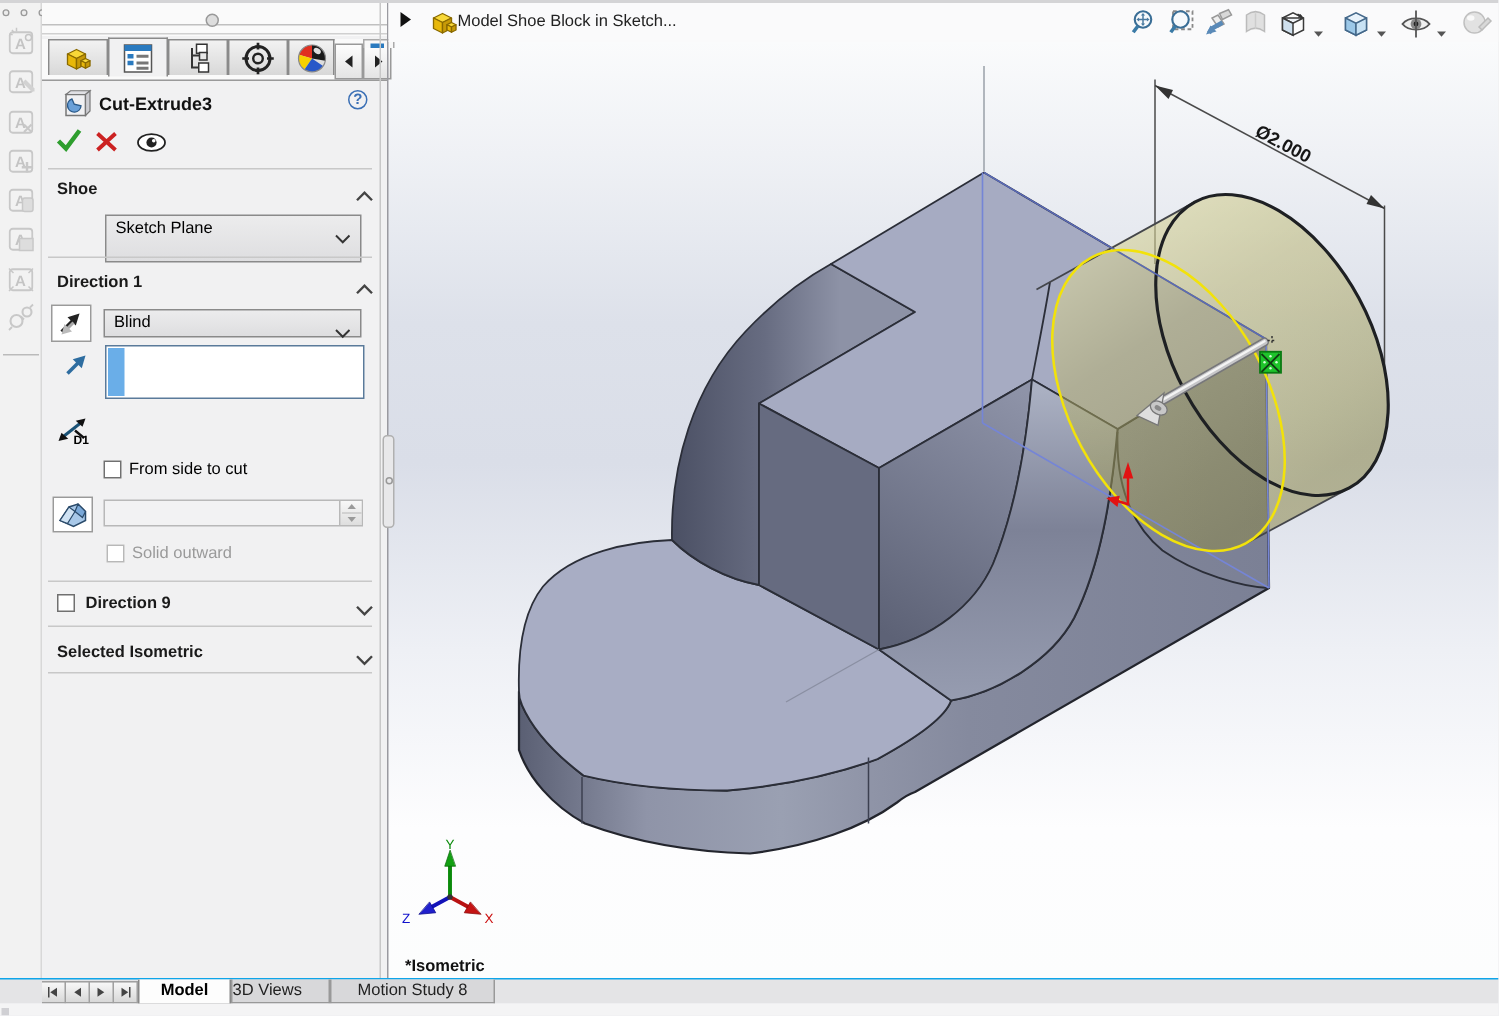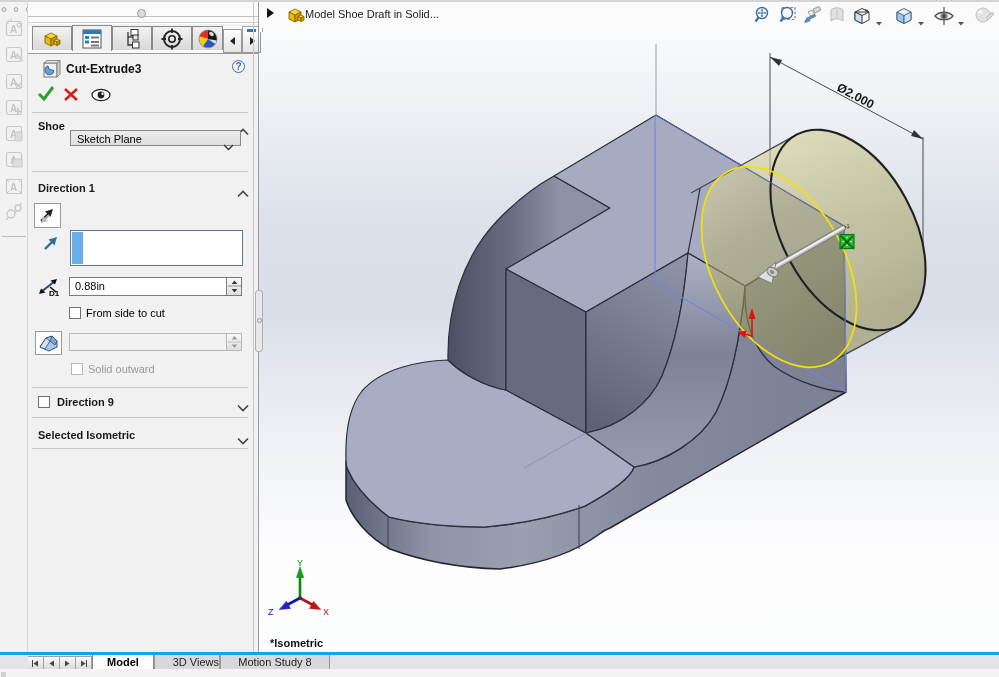--- a/index.html
+++ b/index.html
@@ -258,62 +258,60 @@
         <ellipse cx="10" cy="7" rx="9" ry="5.6" fill="#fff" stroke="#222" stroke-width="1.2"></ellipse>
         <circle cx="10" cy="7" r="3.4" fill="#222"></circle>
         <circle cx="11.5" cy="5.8" r="1.2" fill="#fff"></circle>
       </svg></div>
 
   <div class="abs" style="left:32px;top:112px;width:216px;height:1px;background:#c8c8c8"></div>
   <div class="abs" style="left:38px;top:120px;font-size:11px;font-weight:bold;color:#1a1a1a">Shoe</div>
   <div class="abs" style="left:237px;top:122px"><svg width="12" height="8">
         <path d="M1,6.5 L6,1.5 L11,6.5" fill="none" stroke="#444" stroke-width="1.6"></path>
       </svg></div>
-  <div class="abs" style="left:70px;top:130px;width:171px;height:16px;background:linear-gradient(#ececed,#dedee0);border:1px solid #8a8a8a">
+  <div class="abs" style="left:70px;top:143px;width:171px;height:32px;background:linear-gradient(#ececed,#dedee0);border:1px solid #8a8a8a">
       <div style="position:absolute;left:6px;top:2px;font-size:11px;color:#000">Sketch Plane</div>
       <div style="position:absolute;right:6px;top:6px"><svg width="11" height="7">
           <path d="M1,1 L5.5,5.5 L10,1" fill="none" stroke="#333" stroke-width="1.3"></path>
         </svg></div>
     </div>
   <div class="abs" style="left:32px;top:171px;width:216px;height:1px;background:#c8c8c8"></div>
 
   <div class="abs" style="left:38px;top:182px;font-size:11px;font-weight:bold;color:#1a1a1a">Direction 1</div>
   <div class="abs" style="left:237px;top:184px"><svg width="12" height="8">
         <path d="M1,6.5 L6,1.5 L11,6.5" fill="none" stroke="#444" stroke-width="1.6"></path>
       </svg></div>
   <div class="abs" style="left:34px;top:203px;width:27px;height:25px;background:#fff;border:1px solid #9a9a9a;display:flex;align-items:center;justify-content:center">
       <svg width="24" height="22" viewBox="0 0 24 22">
         <path d="M5,16 L14,7" stroke="#222" stroke-width="2"></path>
         <polygon points="17,4 9,6.5 14.5,12" fill="#222"></polygon>
         <path d="M13,10 L8,15" stroke="#aaa" stroke-width="2"></path>
         <polygon points="5,18 12,16 7,11" fill="#bbb"></polygon>
       </svg>
     </div>
+  <div class="abs" style="left:69px;top:206px;width:172px;height:19px;background:linear-gradient(#ececed,#dedee0);border:1px solid #8a8a8a">
+      <div style="position:absolute;left:6px;top:2px;font-size:11px;color:#000">Blind</div>
+      <div style="position:absolute;right:6px;top:6px"><svg width="11" height="7">
+          <path d="M1,1 L5.5,5.5 L10,1" fill="none" stroke="#333" stroke-width="1.3"></path>
+        </svg></div>
+    </div>
   <div class="abs" style="left:42px;top:235px"><svg width="20" height="18" viewBox="0 0 20 18">
         <path d="M3,14 L11,6" stroke="#2e6da0" stroke-width="2.4"></path>
         <polygon points="15,2 6.5,4.5 12.5,10.5" fill="#2e6da0"></polygon>
       </svg></div>
   <div class="abs" style="left:70px;top:230px;width:173px;height:36px;background:#fff;border:1px solid #5a7a9a">
     <div style="position:absolute;left:1px;top:1px;width:11px;height:32px;background:#6aaee8"></div>
   </div>
   <div class="abs" style="left:37px;top:276px"><svg width="26" height="22" viewBox="0 0 26 22">
         <path d="M4,16 L18,5" stroke="#1a5276" stroke-width="2"></path>
         <polygon points="2,18 8.5,16.5 4,12.5" fill="#111"></polygon>
         <polygon points="20,3 13.5,4.5 18,8.5" fill="#111"></polygon>
         <path d="M13,11 L19,16" stroke="#111" stroke-width="1.6"></path>
         <text x="12" y="20" font-family="Liberation Sans" font-size="8" font-weight="bold" fill="#000">D1</text>
       </svg></div>
-  <div class="abs" style="left:69px;top:277px;width:173px;height:19px;background:#fff;border:1px solid #7a7a7a">
-      <div style="position:absolute;left:5px;top:2px;font-size:11px;color:#000">0.88in</div>
-      <div style="position:absolute;right:0;top:0;width:15px;height:17px;border-left:1px solid #7a7a7a;background:linear-gradient(#f8f8f8,#dedede)"><svg width="15" height="17">
-          <path d="M7.5,2.5 l-2.8,3.4 5.6,0 Z" fill="#333"></path>
-          <path d="M7.5,14.5 l-2.8,-3.4 5.6,0 Z" fill="#333"></path>
-          <line x1="1" y1="8" x2="14" y2="8" stroke="#7a7a7a" stroke-width="0.8"></line>
-        </svg></div>
-    </div>
   <div class="abs" style="left:69px;top:307px;width:12px;height:12px;background:#fff;border:1px solid #707070"></div>
   <div class="abs" style="left:86px;top:307px;font-size:11px;color:#000">From side to cut</div>
   <div class="abs" style="left:35px;top:331px;width:27px;height:24px;background:#fff;border:1px solid #9a9a9a;display:flex;align-items:center;justify-content:center">
       <svg width="24" height="22" viewBox="0 0 24 22">
         <polygon points="3,15 9,6 15,4 20,9 20,15 12,19" fill="#a8c8e8" stroke="#2a4a6a" stroke-width="1"></polygon>
         <polygon points="3,15 9,6 13,9 8,17" fill="#cfe2f3" stroke="#2a4a6a" stroke-width="0.8"></polygon>
         <polygon points="13,9 15,4 20,9 18,13" fill="#7aa8d8" stroke="#2a4a6a" stroke-width="0.8"></polygon>
       </svg>
     </div>
   <div class="abs" style="left:69px;top:333px;width:173px;height:18px;background:#f2f2f3;border:1px solid #b8b8b8">
@@ -351,21 +349,21 @@
   <div class="abs" style="left:24px;top:3px"><svg width="26" height="24" viewBox="0 0 26 24">
         <g stroke="#8a6a00" stroke-width="0.9" stroke-linejoin="round">
           <polygon points="6,9 12,6 18,9 12,12" fill="#f8d838"></polygon>
           <polygon points="6,9 12,12 12,19 6,16" fill="#e8b80a"></polygon>
           <polygon points="12,12 18,9 18,12 15,13.5 15,17.5 12,19" fill="#c79a08"></polygon>
           <polygon points="15,13.5 18,12 21,13.5 18,15" fill="#f8d838"></polygon>
           <polygon points="15,13.5 18,15 18,18.5 15,17" fill="#e8b80a"></polygon>
           <polygon points="18,15 21,13.5 21,17 18,18.5" fill="#c79a08"></polygon>
         </g>
       </svg></div>
-  <div class="abs" style="left:46px;top:8px;font-size:11px;color:#222">Model Shoe Draft in Solid...</div>
+  <div class="abs" style="left:46px;top:8px;font-size:11px;color:#222">Model Shoe Block in Sketch...</div>
 </div>
 <div class="abs" style="left:259px;top:0;width:740px;height:28px">
     <div class="abs" style="left:494px;top:5px;width:20px;height:22px"><svg width="20" height="22" viewBox="0 0 20 22">
         <circle cx="9" cy="8" r="5.5" fill="#f4f8fc" fill-opacity="0.85" stroke="#3a6e96" stroke-width="1.4"></circle>
         <path d="M5.5,12.5 L2.5,16.5" stroke="#3a7aa6" stroke-width="2.4"></path>
         <path d="M9,5 l0,6 M6,8 l6,0" stroke="#4a7aa0" stroke-width="1"></path>
         <path d="M9,3.6 l-1.4,1.8 2.8,0Z M9,12.4 l-1.4,-1.8 2.8,0Z M4.6,8 l1.8,-1.4 0,2.8Z M13.4,8 l-1.8,-1.4 0,2.8Z" fill="#4a7aa0"></path>
       </svg></div>
     <div class="abs" style="left:519px;top:5px;width:20px;height:22px"><svg width="20" height="22" viewBox="0 0 20 22">
         <rect x="4" y="2.5" width="13" height="12" fill="none" stroke="#888" stroke-width="1.2" stroke-dasharray="2.5,1.8"></rect>
@@ -414,21 +412,21 @@
       </svg></div>
     <div class="abs" style="left:658px;top:13px;width:8px;height:8px"><svg width="8" height="8">
         <polygon points="1,3 7,3 4,6.5" fill="#555"></polygon>
       </svg></div>
     <div class="abs" style="left:698px;top:13px;width:8px;height:8px"><svg width="8" height="8">
         <polygon points="1,3 7,3 4,6.5" fill="#555"></polygon>
       </svg></div>
   </div>
 <div class="abs" style="left:0;top:0;width:999px;height:2px;background:#d4d4d6"></div>
 
-<div class="abs" style="left:0;top:652px;width:999px;height:17px;background:#e4e4e6;border-top:3px solid #0ea5e9">
+<div class="abs" style="left:0;top:652px;width:999px;height:17px;background:#e4e4e6;border-top:1px solid #0ea5e9">
   <div class="abs" style="left:28px;top:1px;width:64px;height:15px;display:flex">
     <div style="width:16px;height:15px;background:linear-gradient(#f8f8f8,#d8d8d8);border:1px solid #a0a0a0;border-left:none;display:flex;align-items:center;justify-content:center">
         <svg width="9" height="9">
           <path d="M1.5,1 L1.5,8" stroke="#444"></path>
           <polygon points="7,1.5 7,7.5 2.5,4.5" fill="#444"></polygon>
         </svg>
       </div>
       <div style="width:16px;height:15px;background:linear-gradient(#f8f8f8,#d8d8d8);border:1px solid #a0a0a0;border-left:none;display:flex;align-items:center;justify-content:center">
         <svg width="9" height="9">
           <polygon points="7,1.5 7,7.5 2.5,4.5" fill="#444"></polygon>
@@ -440,17 +438,17 @@
         </svg>
       </div>
       <div style="width:16px;height:15px;background:linear-gradient(#f8f8f8,#d8d8d8);border:1px solid #a0a0a0;border-left:none;display:flex;align-items:center;justify-content:center">
         <svg width="9" height="9">
           <path d="M7.5,1 L7.5,8" stroke="#444"></path>
           <polygon points="2,1.5 2,7.5 6.5,4.5" fill="#444"></polygon>
         </svg>
       </div>
   </div>
   <div class="abs" style="left:92px;top:0px;width:62px;height:17px;background:#fdfdfd;border:1px solid #888;border-top:none;font-size:11px;font-weight:bold;color:#000;text-align:center;line-height:15px">Model</div>
-  <div class="abs" style="left:154px;top:0px;width:66px;height:16px;background:#d8d8da;border:1px solid #999;border-top:none;font-size:11px;color:#222;text-align:right;line-height:15px">3D Views</div>
+  <div class="abs" style="left:154px;top:0px;width:66px;height:16px;background:#d8d8da;border:1px solid #999;border-top:none;font-size:11px;color:#222;text-align:left;line-height:15px">3D Views</div>
   <div class="abs" style="left:220px;top:0px;width:110px;height:16px;background:#d8d8da;border:1px solid #999;border-top:none;font-size:11px;color:#222;text-align:center;line-height:15px">Motion Study 8</div>
 </div>
 <div class="abs" style="left:0;top:669px;width:999px;height:8px;background:#f4f4f5"></div>
 <div class="abs" style="left:1px;top:672px;width:5px;height:5px;background:#d0d0d4"></div>
 
 </body></html>

